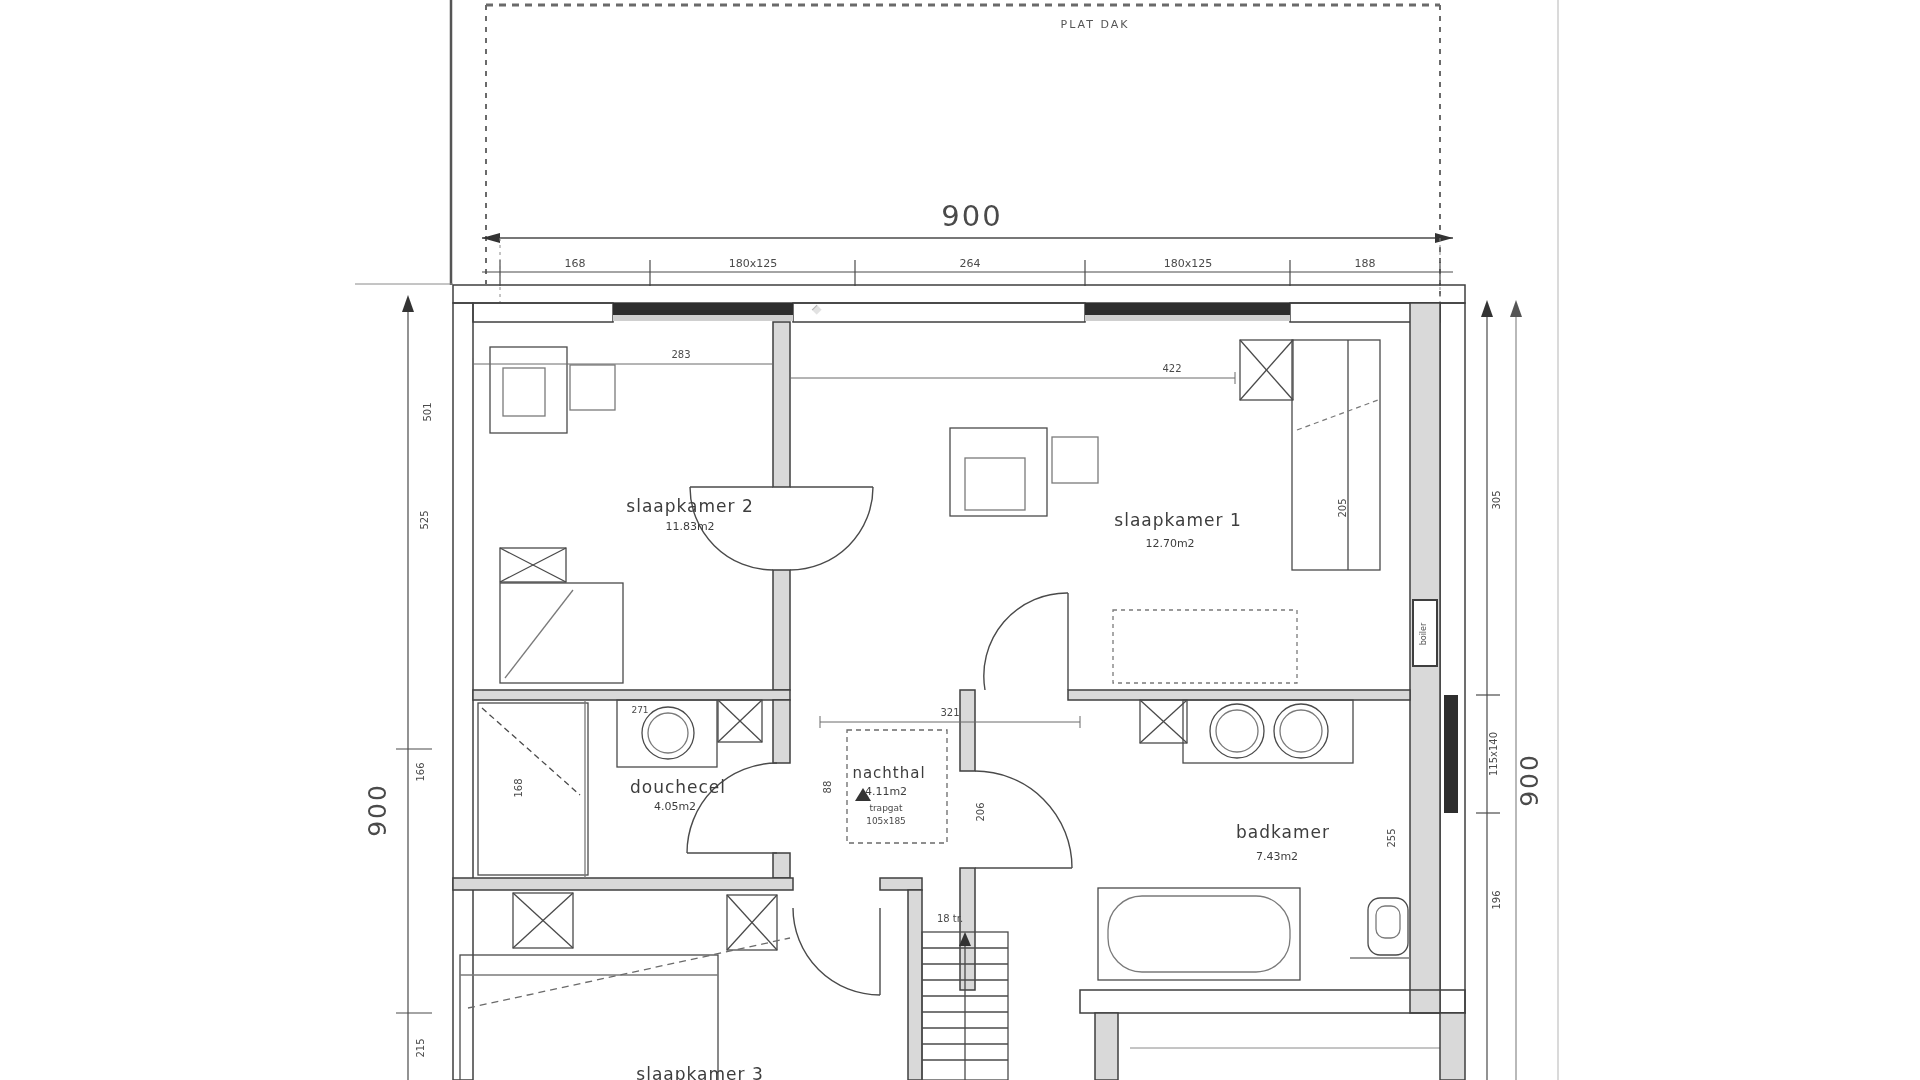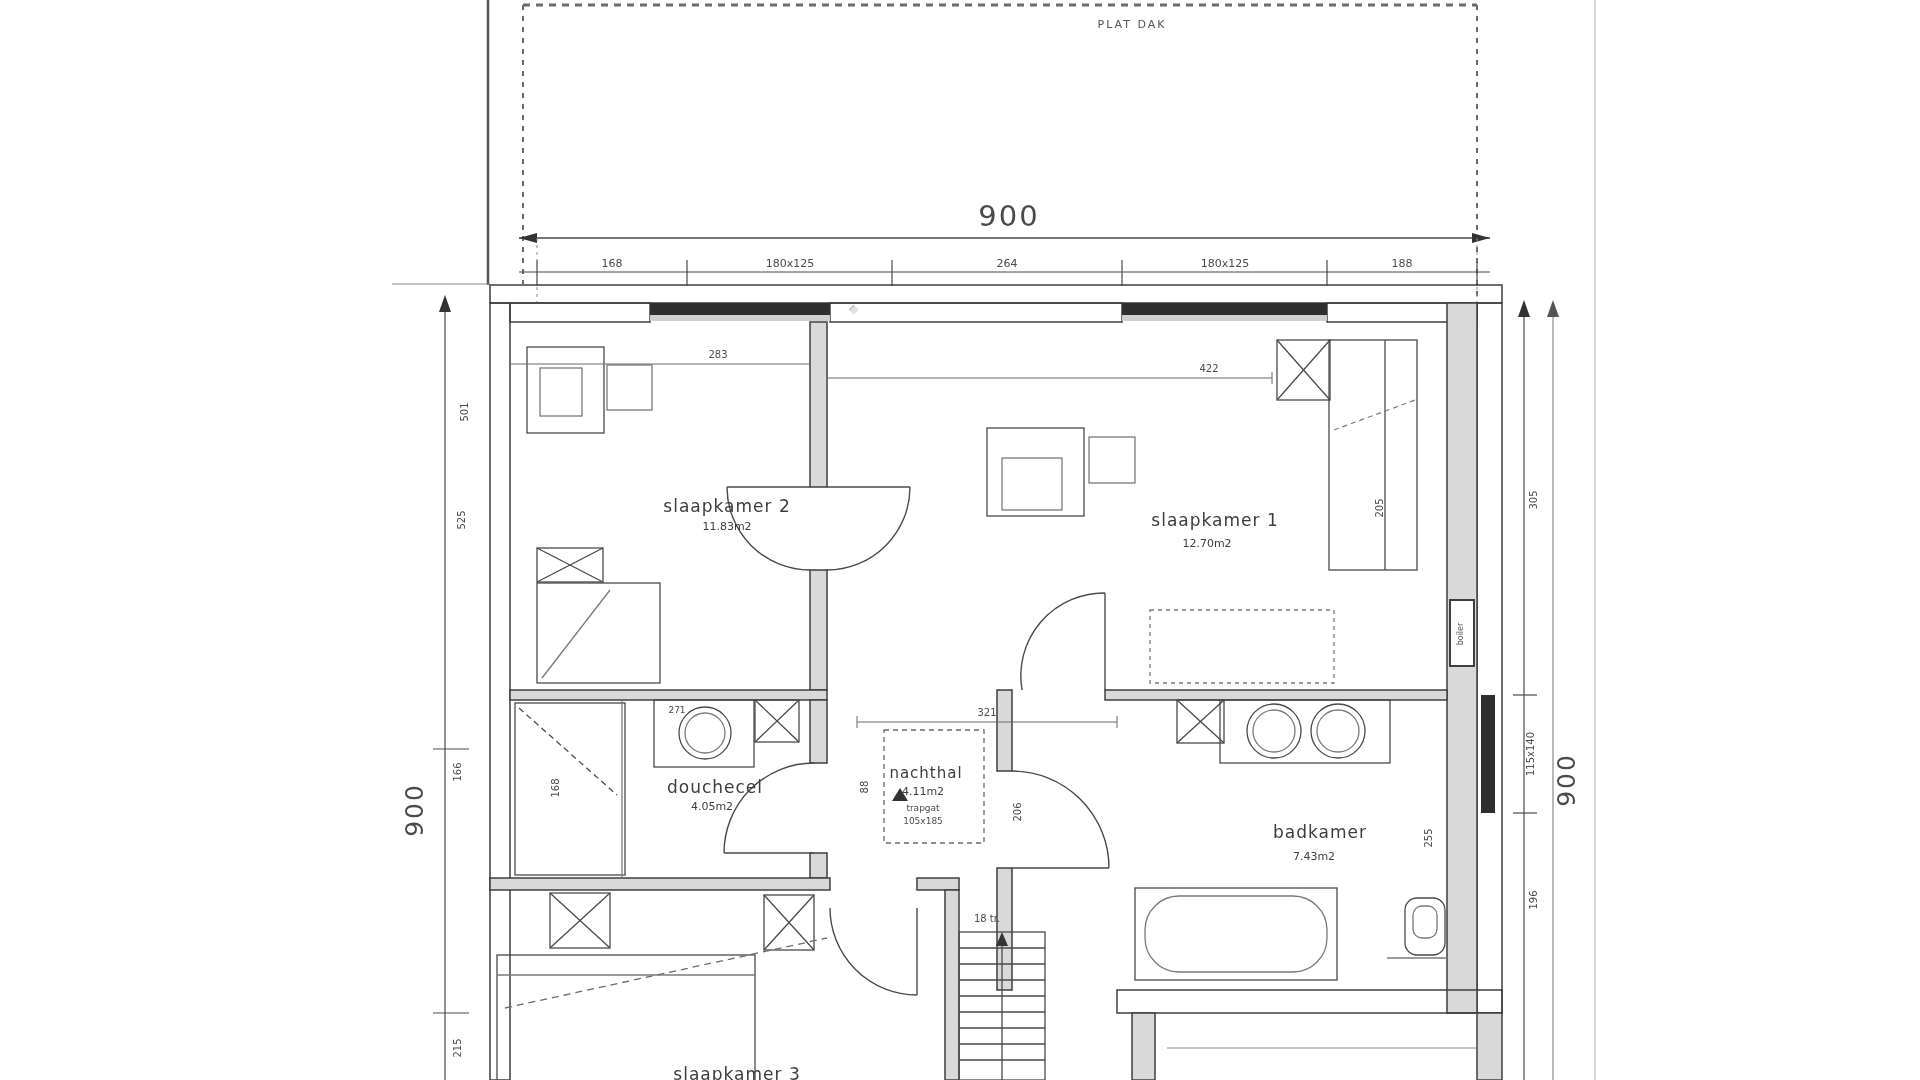--- a/index.html
+++ b/index.html
@@ -1,17 +1,17 @@
 <!DOCTYPE html>
 <html><head>
 <meta charset="utf-8">
 <style>
   html,body{margin:0;padding:0;background:#ffffff;}
   .canvas{position:relative;width:1792px;height:1080px;background:#ffffff;overflow:hidden;
-          font-family:"DejaVu Sans", sans-serif;margin-left:37px;}
+          font-family:"DejaVu Sans", sans-serif;}
   svg{position:absolute;left:0;top:0;}
   svg text{fill:#3d3d3d;font-family:"DejaVu Sans", sans-serif;}
   .room-name{font-size:17px;letter-spacing:1px;}
   .room-area{font-size:11px;}
   .dim{font-size:11px;fill:#4a4a4a;}
   .dim-small{font-size:10px;fill:#4a4a4a;}
   .dim-big{font-size:29px;fill:#4a4a4a;letter-spacing:2px;}
   .dim-big-rot{font-size:25px;fill:#4a4a4a;letter-spacing:2px;}
   .roof-label{font-size:11px;letter-spacing:2px;fill:#555;}
   .tiny{font-size:8px;fill:#555;}

